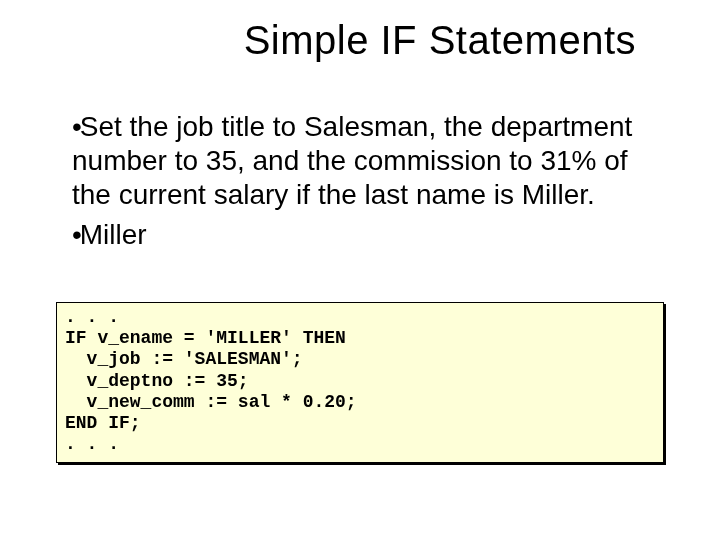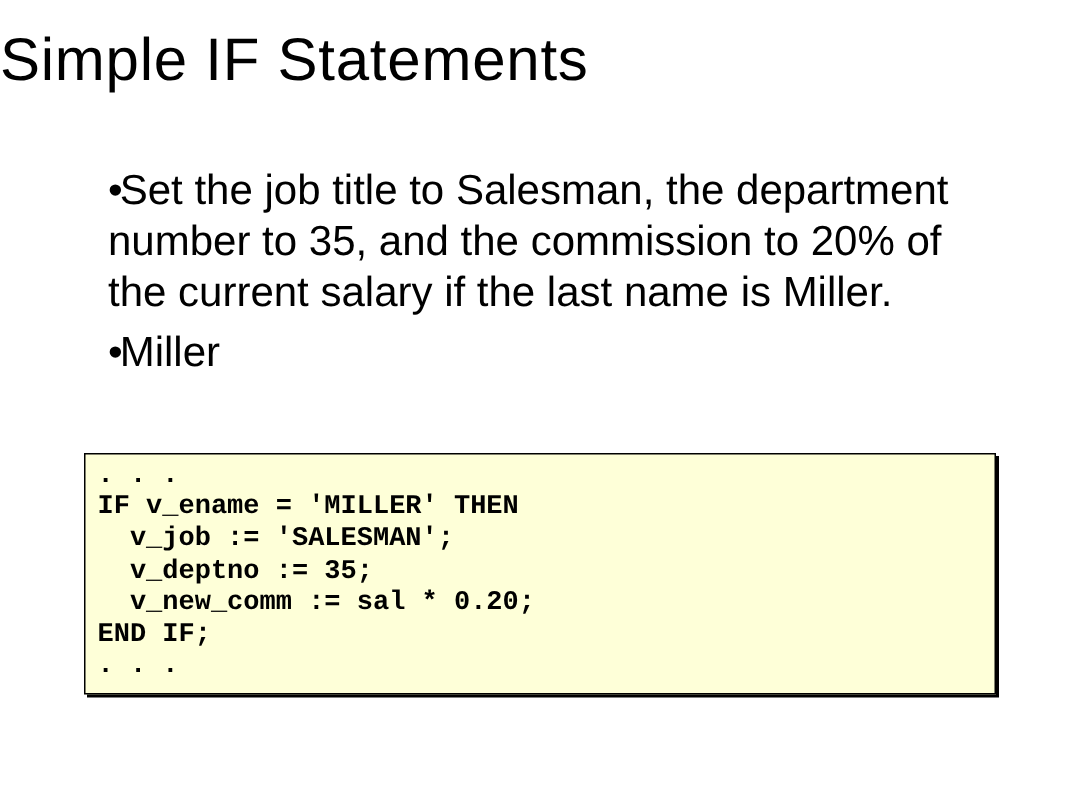--- a/index.html
+++ b/index.html
@@ -16,21 +16,21 @@
     width: 720px;
     height: 540px;
     position: relative;
     box-sizing: border-box;
   }
   .title {
     position: absolute;
     top: 18px;
     left: 0;
     width: 636px;
-    text-align: left;
+    text-align: right;
     font-size: 40px;
     font-weight: 400;
     letter-spacing: 0.5px;
   }
   .body {
     position: absolute;
     top: 110px;
     left: 72px;
     width: 590px;
   }
@@ -70,21 +70,21 @@
 </head>
 <body>
 
 <div class="slide">
 
   <div class="title">Simple IF Statements</div>
 
   <div class="body">
     <div class="bullet">
       <span class="bul-mark">•</span>
-      <span class="bul-text">Set the job title to Salesman, the department number to 35, and the commission to 20% of the current salary if the last name is Miller.</span>
+      <span class="bul-text">Set the job title to Salesman, the department number to 35, and the commission to 31% of the current salary if the last name is Miller.</span>
     </div>
     <div class="bullet">
       <span class="bul-mark">•</span>
       <span class="bul-text">Miller</span>
     </div>
   </div>
 
   <div class="codebox">
     <pre>. . .
 IF v_ename = 'MILLER' THEN

